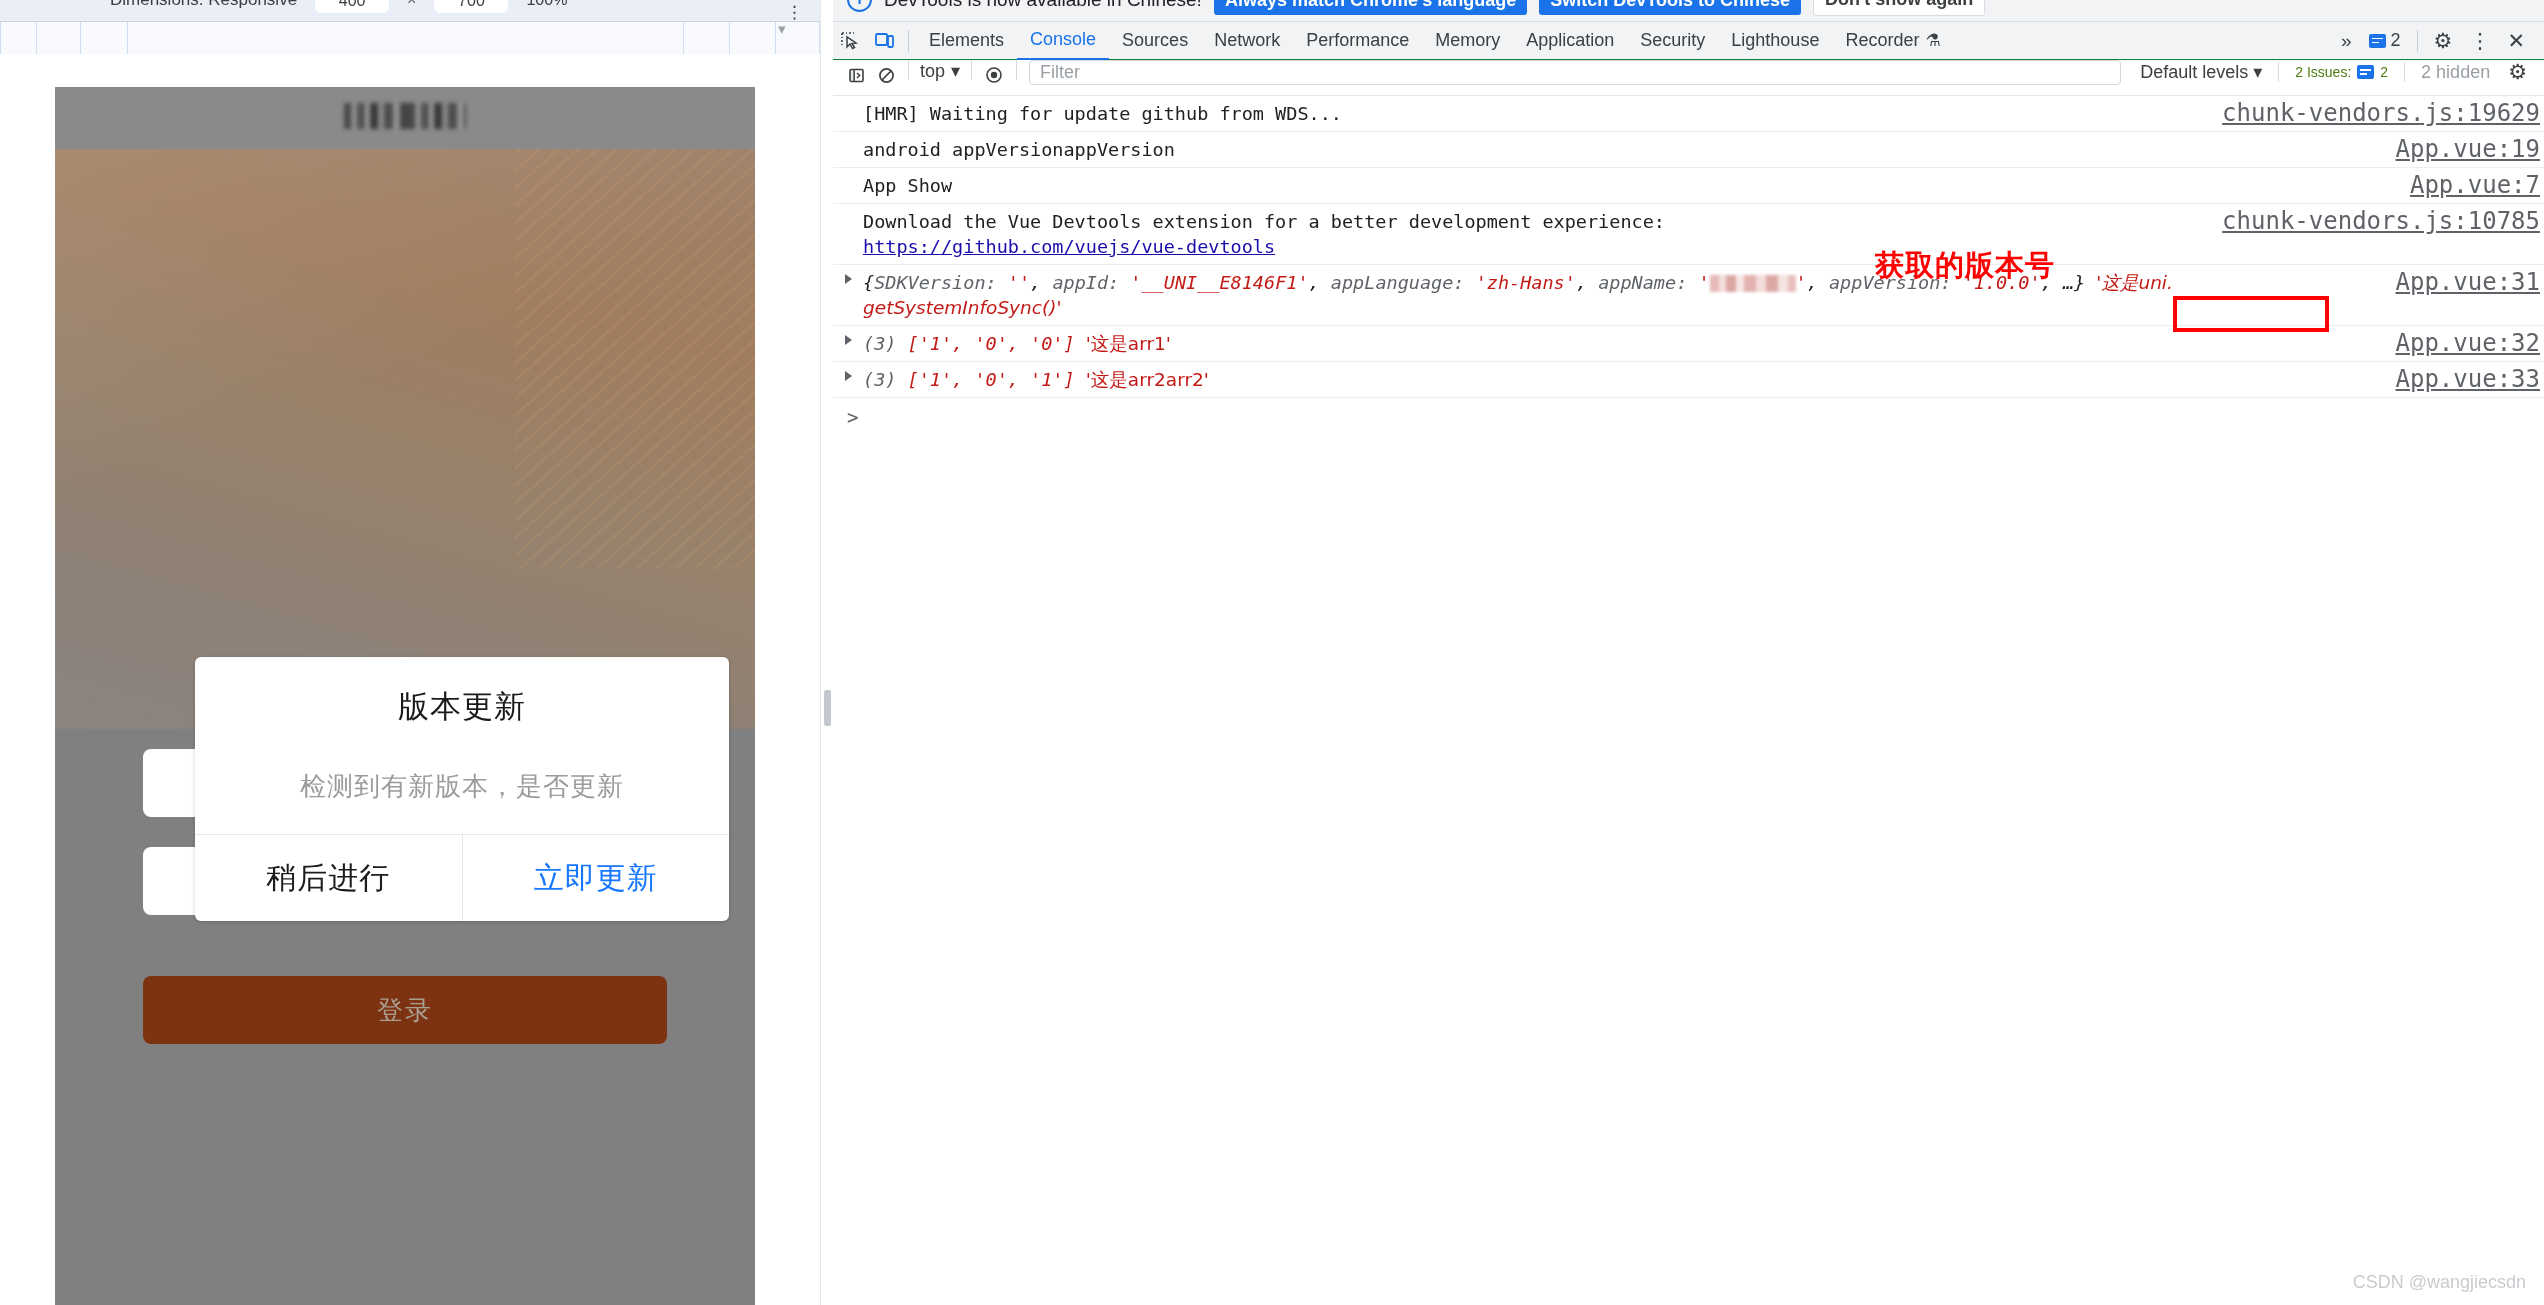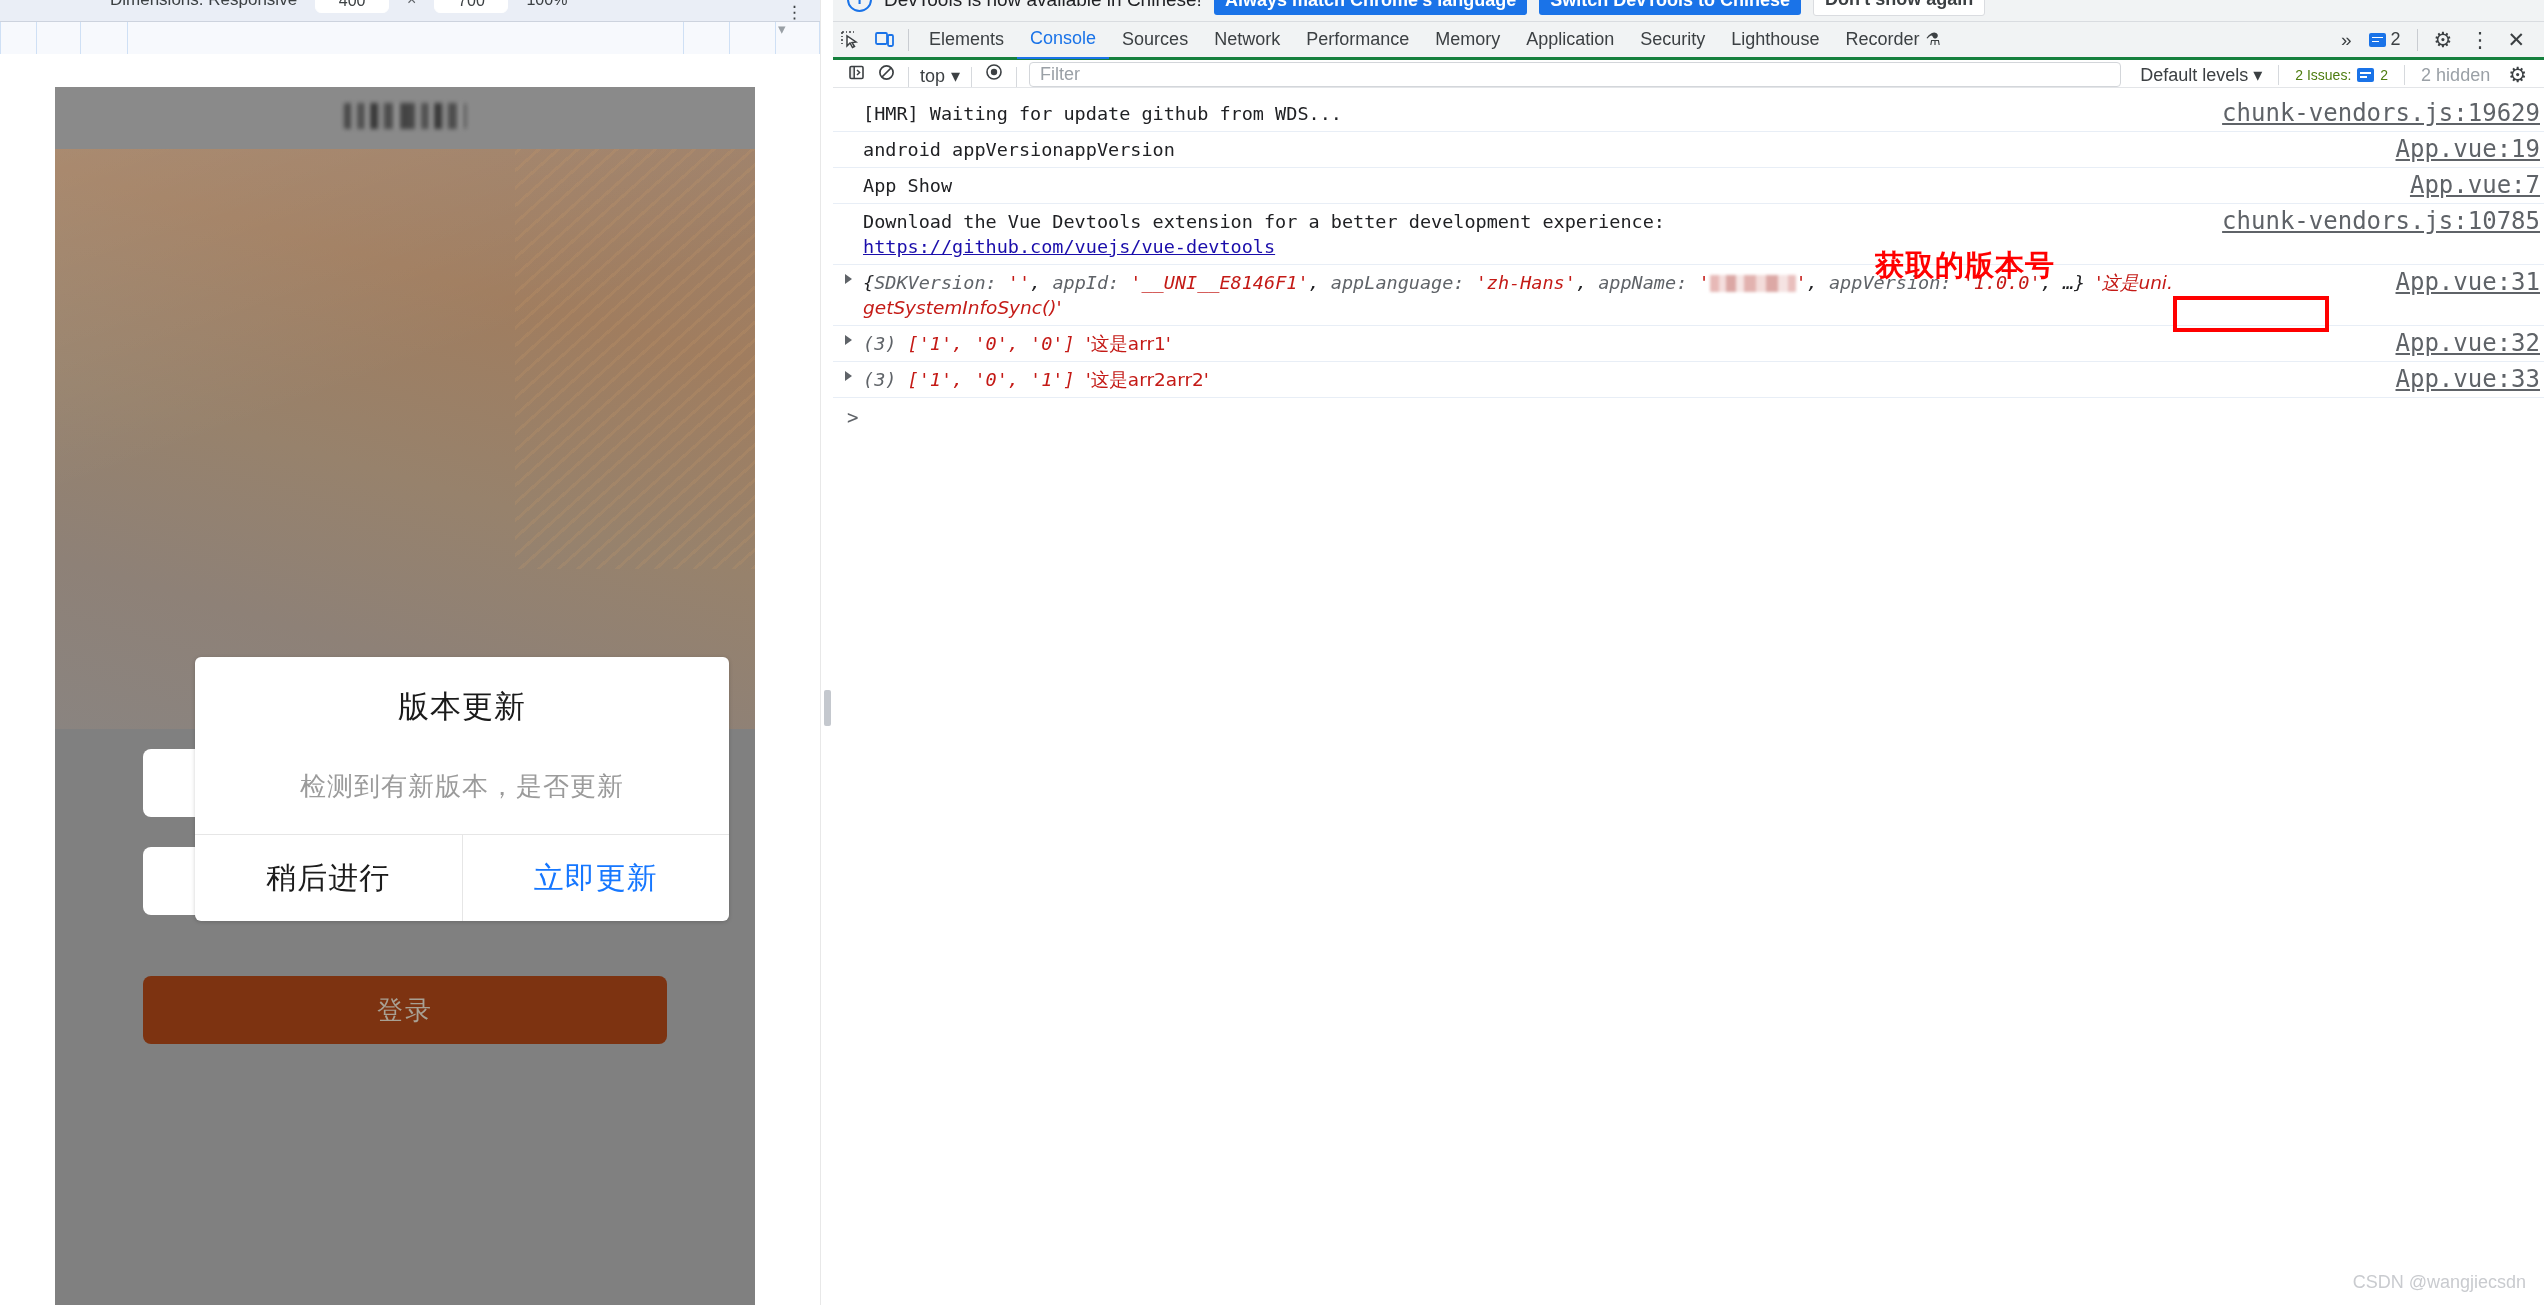--- a/index.html
+++ b/index.html
@@ -349,21 +349,21 @@
     white-space: nowrap;
   }
 
   
   #dt-tabs {
     position: absolute;
     left: 0; top: 22px;
     width: 1711px;
     height: 38px;
     background: #f1f3f4;
-    border-bottom: 3px solid #15803d;
+    border-bottom: 1px solid #15803d;
     display: flex;
     align-items: center;
     box-sizing: border-box;
   }
   .tb-icon-btn {
     width: 34px; height: 34px;
     display: flex; align-items: center; justify-content: center;
     flex: 0 0 auto;
   }
   .tb-sep {
@@ -421,25 +421,25 @@
     font-size: 21px; color: #3c4043; padding: 0 9px;
   }
   .kebab { font-size: 21px; color: #3c4043; padding: 0 8px; letter-spacing: 0; }
   .xclose { font-size: 21px; color: #3c4043; padding: 0 9px; }
 
   
   #console-toolbar {
     position: absolute;
     left: 0; top: 60px;
     width: 1711px;
-    height: 28px;
+    height: 36px;
     background: #ffffff;
     border-bottom: 1px solid #e3e5e8;
     display: flex;
-    align-items: flex-end;
+    align-items: flex-start;
     padding: 0 8px;
     box-sizing: border-box;
   }
   .ct-btn {
     width: 30px; height: 30px;
     display: flex; align-items: center; justify-content: center;
     flex: 0 0 auto;
   }
   .ct-sep { width: 1px; height: 20px; background: #d6d9dd; margin: 0 7px; flex: 0 0 auto; }
   .ct-ctx {

